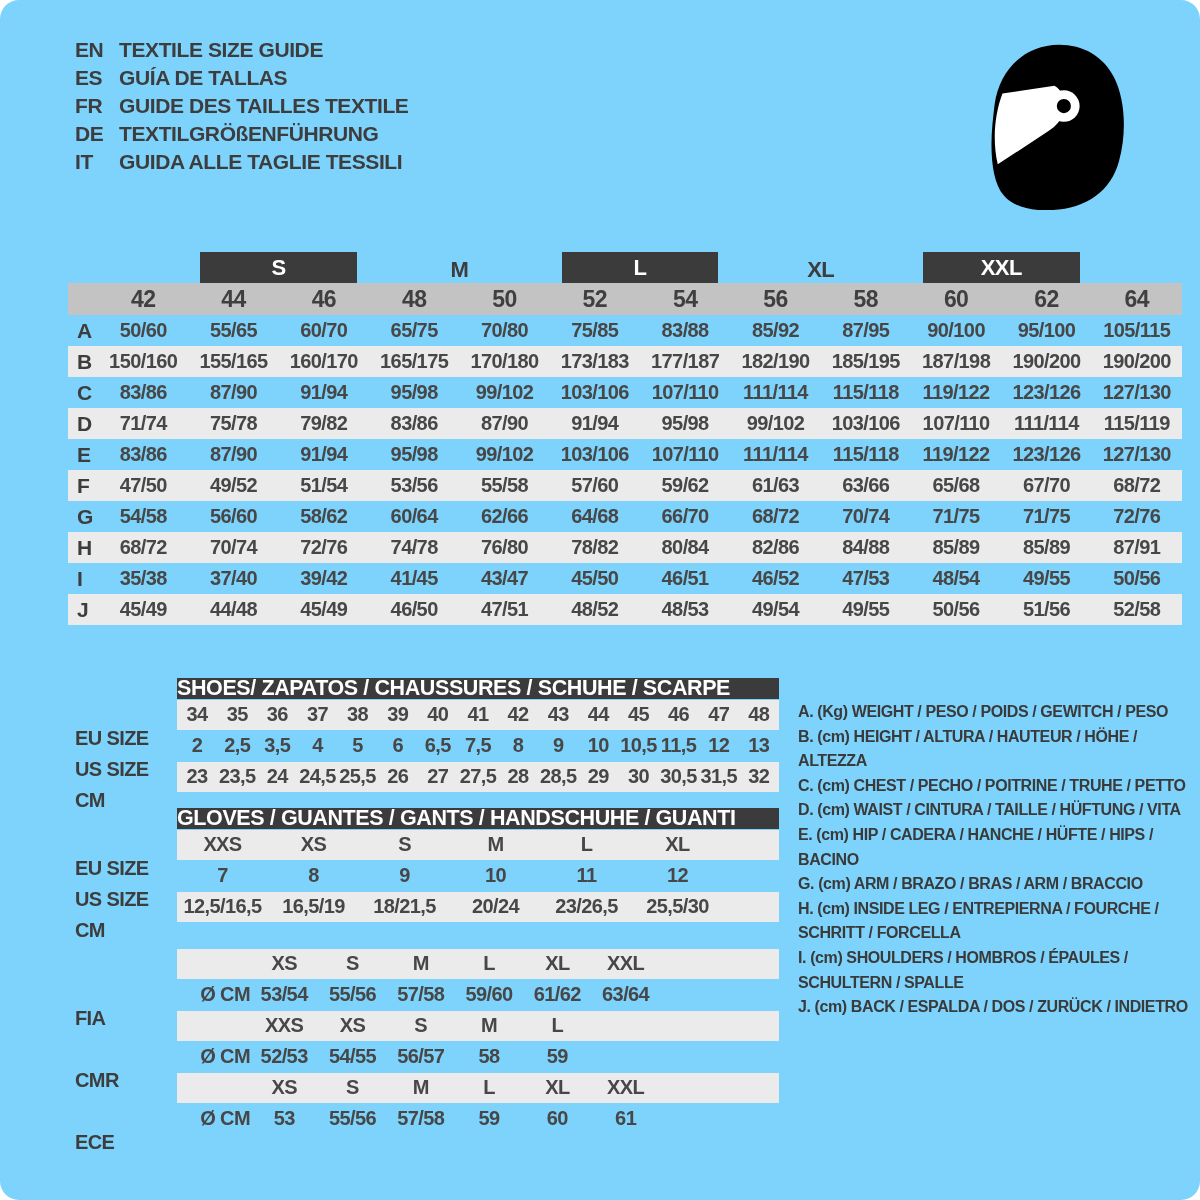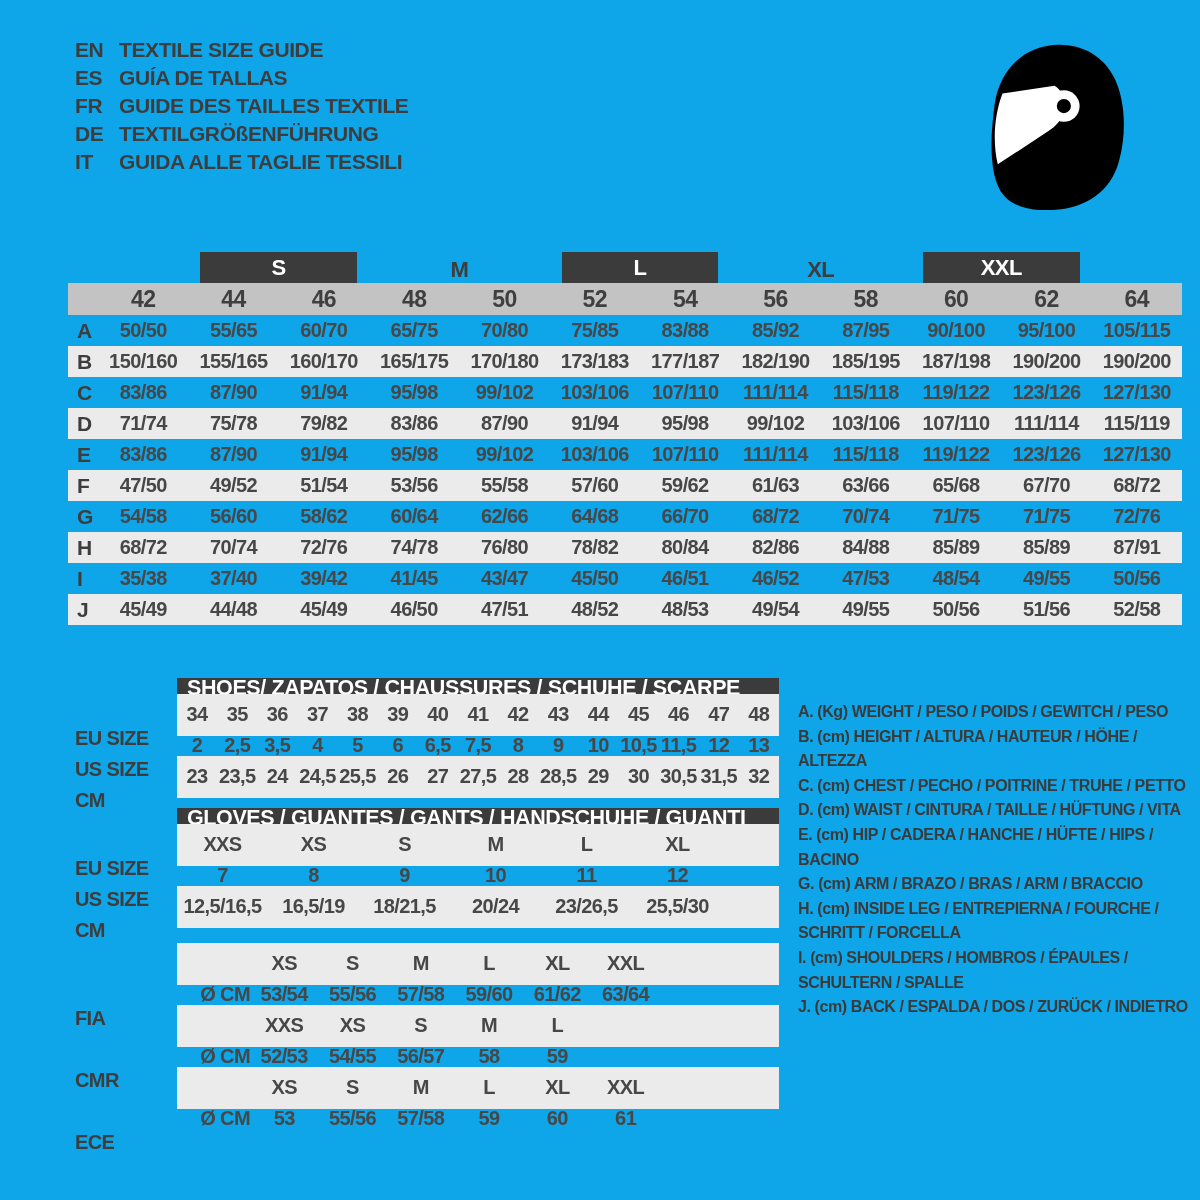--- a/index.html
+++ b/index.html
@@ -1,19 +1,19 @@
 <!DOCTYPE html>
 <html><head>
 <meta charset="utf-8">
 <style>
   html,body{margin:0;padding:0;background:#fff;}
   .page{
-    position:relative;width:1200px;height:1200px;background:#0ea5e9;overflow:hidden;
+    position:relative;width:1200px;height:1200px;background:#7dd3fc;overflow:hidden;
     font-family:"Liberation Sans","DejaVu Sans",sans-serif;
-    font-weight:bold;color:#3d3d3d;font-stretch:condensed;
+    font-weight:bold;color:#3d3d3d;font-stretch:condensed;border-radius:19px;
   }
   
   .langs{position:absolute;left:75px;top:36px;}
   .lang-row{display:flex;height:28px;align-items:center;font-size:21px;letter-spacing:-0.4px;}
   .lang-code{width:44px;}
   
   .helmet-icon{position:absolute;left:975px;top:40px;width:162px;height:170px;}
   
   .main-table{
     position:absolute;left:68px;top:252px;width:1114px;
@@ -27,26 +27,26 @@
     display:flex;align-items:center;justify-content:center;font-size:22px;}
   .band-plain{font-size:22px;color:#3d3d3d;}
   tr.nums{background:var(--band);font-size:23px;color:#3f3f3f;}
   tr.nums td{height:32px;}
   tr.alt{background:var(--shade);}
   .main-table td.rl{text-align:left;padding-left:9px;font-size:21px;color:#3d3d3d;}
   
   .lt{position:absolute;left:68px;width:720px;}
   .lt-title{
     margin-left:109px;width:602px;height:21px;background:var(--bar);color:#fff;
-    display:flex;align-items:center;padding-left:10px;box-sizing:border-box;
+    display:flex;align-items:center;box-sizing:border-box;
     font-size:21.5px;letter-spacing:-0.4px;white-space:nowrap;
   }
   .lt-row{display:flex;height:31px;align-items:center;}
   .lt-label{width:109px;padding-left:7px;box-sizing:border-box;font-size:20px;letter-spacing:-0.6px;margin-top:48px;}
-  .lt-band{width:602px;height:42px;display:flex;align-items:center;font-size:20px;letter-spacing:-0.6px;color:#474747;white-space:nowrap;}
+  .lt-band{width:602px;height:30px;display:flex;align-items:center;font-size:20px;letter-spacing:-0.6px;color:#474747;white-space:nowrap;}
   .lt-band.shade{background:var(--shade);}
   .lt-cell{text-align:center;overflow:hidden;}
   .shoes-t .lt-cell{width:40.13px;}
   .gloves-t .lt-cell{width:91px;}
   .helmet-t .unit-cell{width:73px;text-align:right;}
   .helmet-t .lt-cell{width:68.3px;}
   
   .legend{position:absolute;left:798px;top:700px;width:400px;
     font-size:16px;letter-spacing:-0.4px;line-height:24.6px;color:#3a3a3a;}
 </style>
@@ -133,21 +133,21 @@
           <td>52</td>
           <td>54</td>
           <td>56</td>
           <td>58</td>
           <td>60</td>
           <td>62</td>
           <td>64</td>
         </tr>
         <tr>
           <td class="rl">A</td>
-          <td>50/50</td>
+          <td>50/60</td>
           <td>55/65</td>
           <td>60/70</td>
           <td>65/75</td>
           <td>70/80</td>
           <td>75/85</td>
           <td>83/88</td>
           <td>85/92</td>
           <td>87/95</td>
           <td>90/100</td>
           <td>95/100</td>

